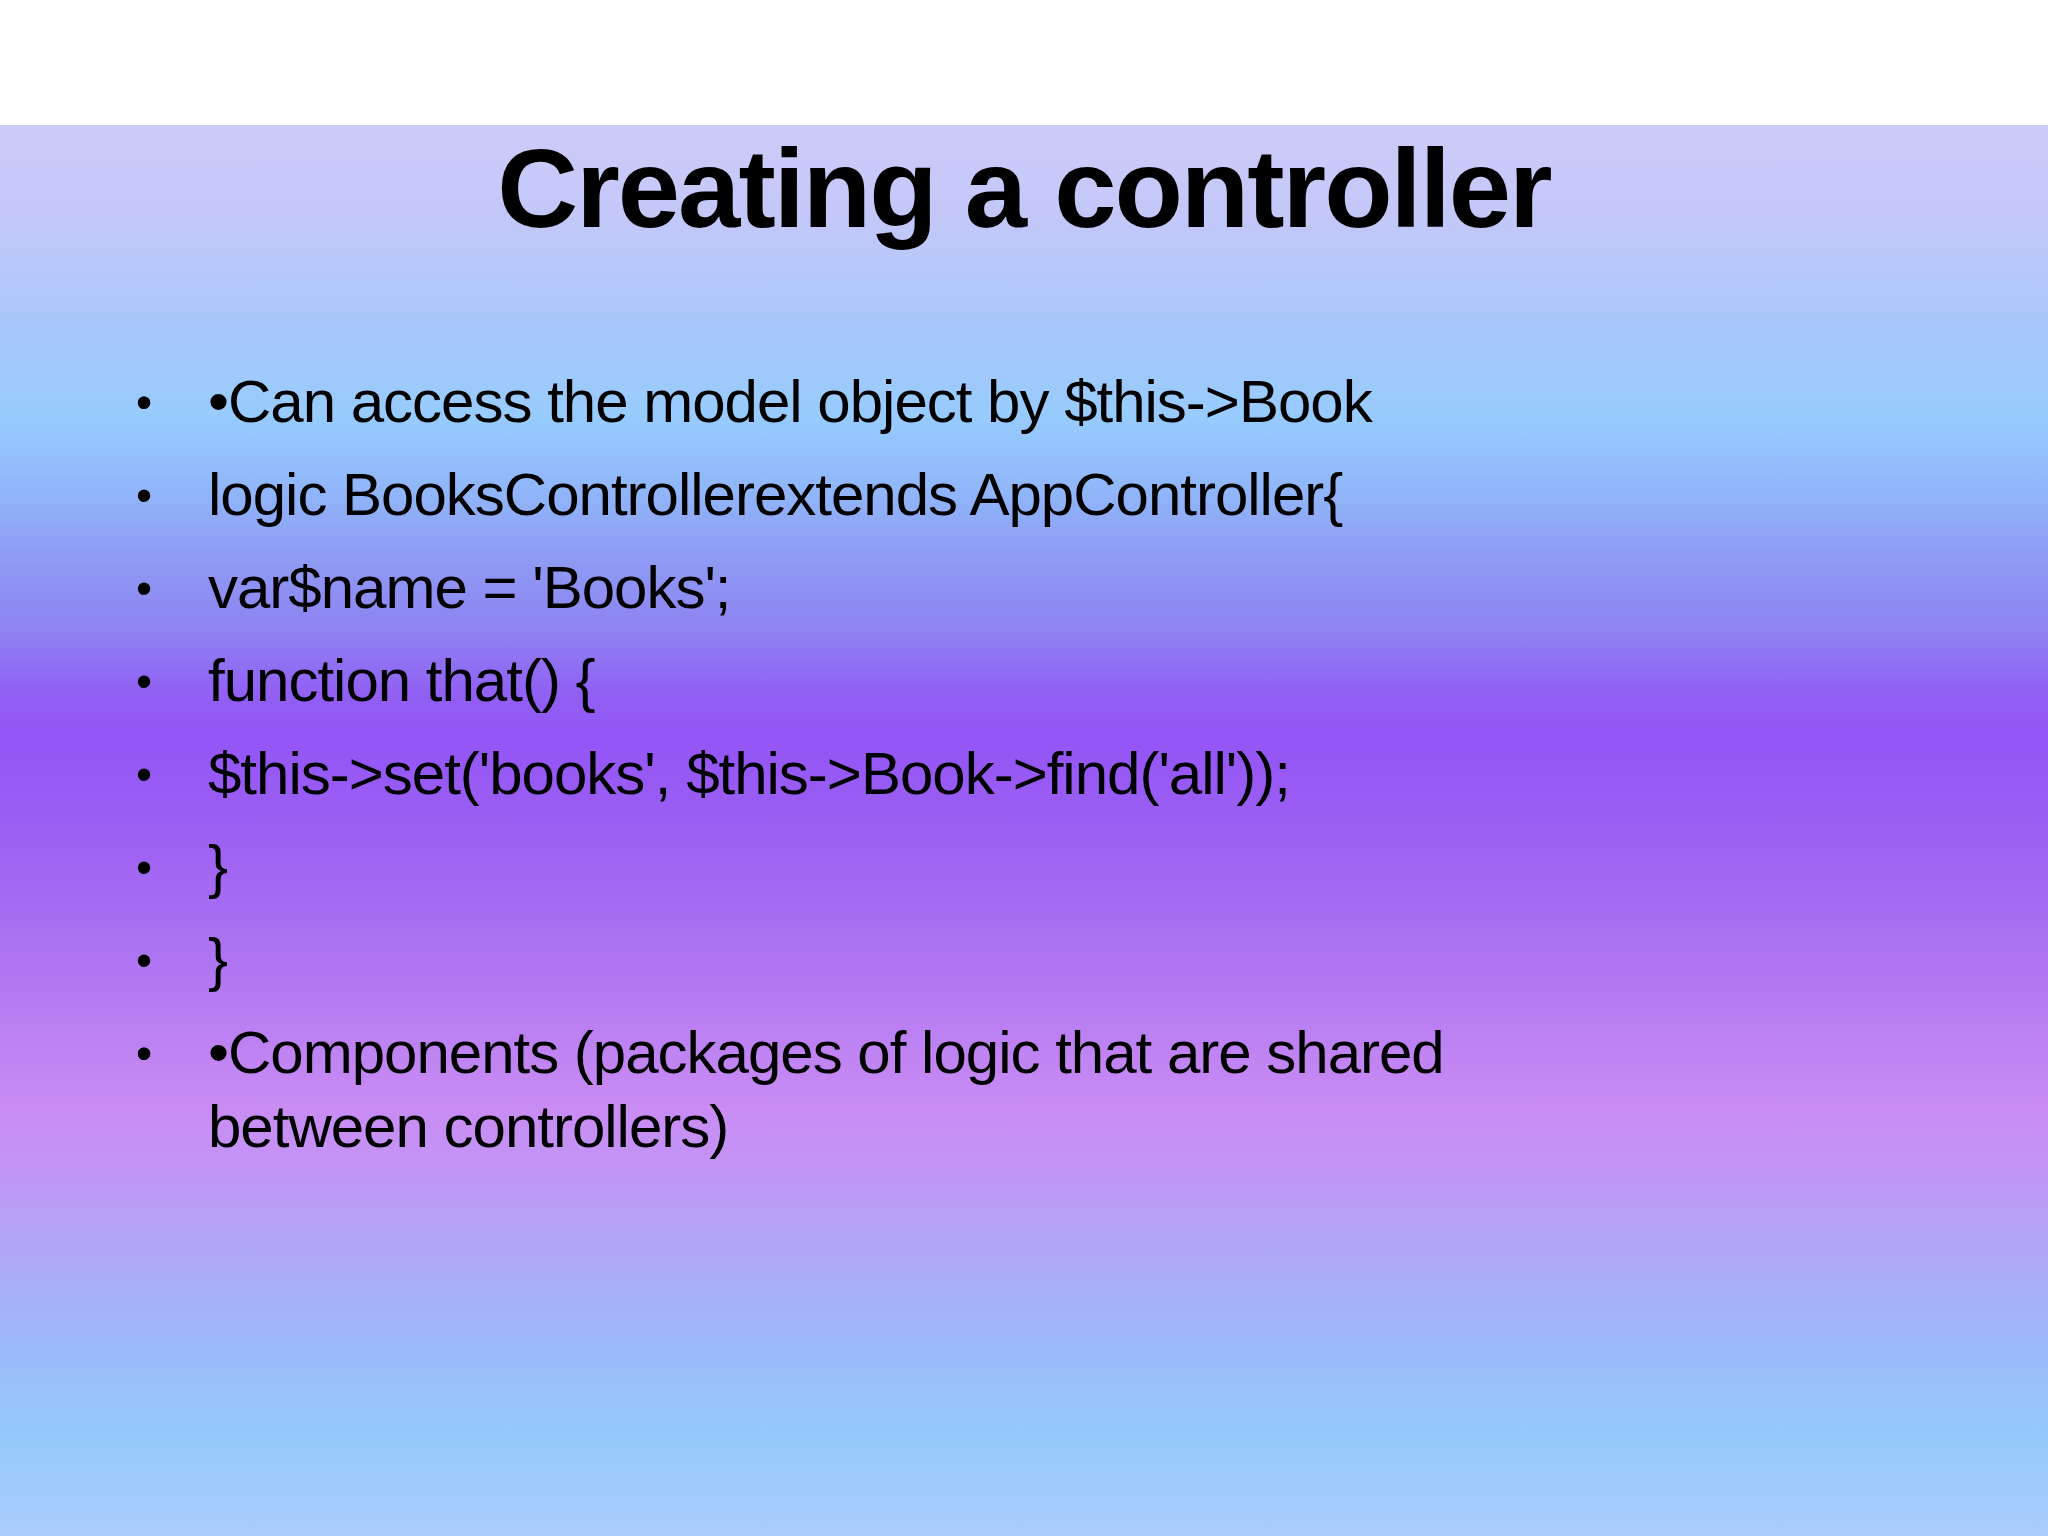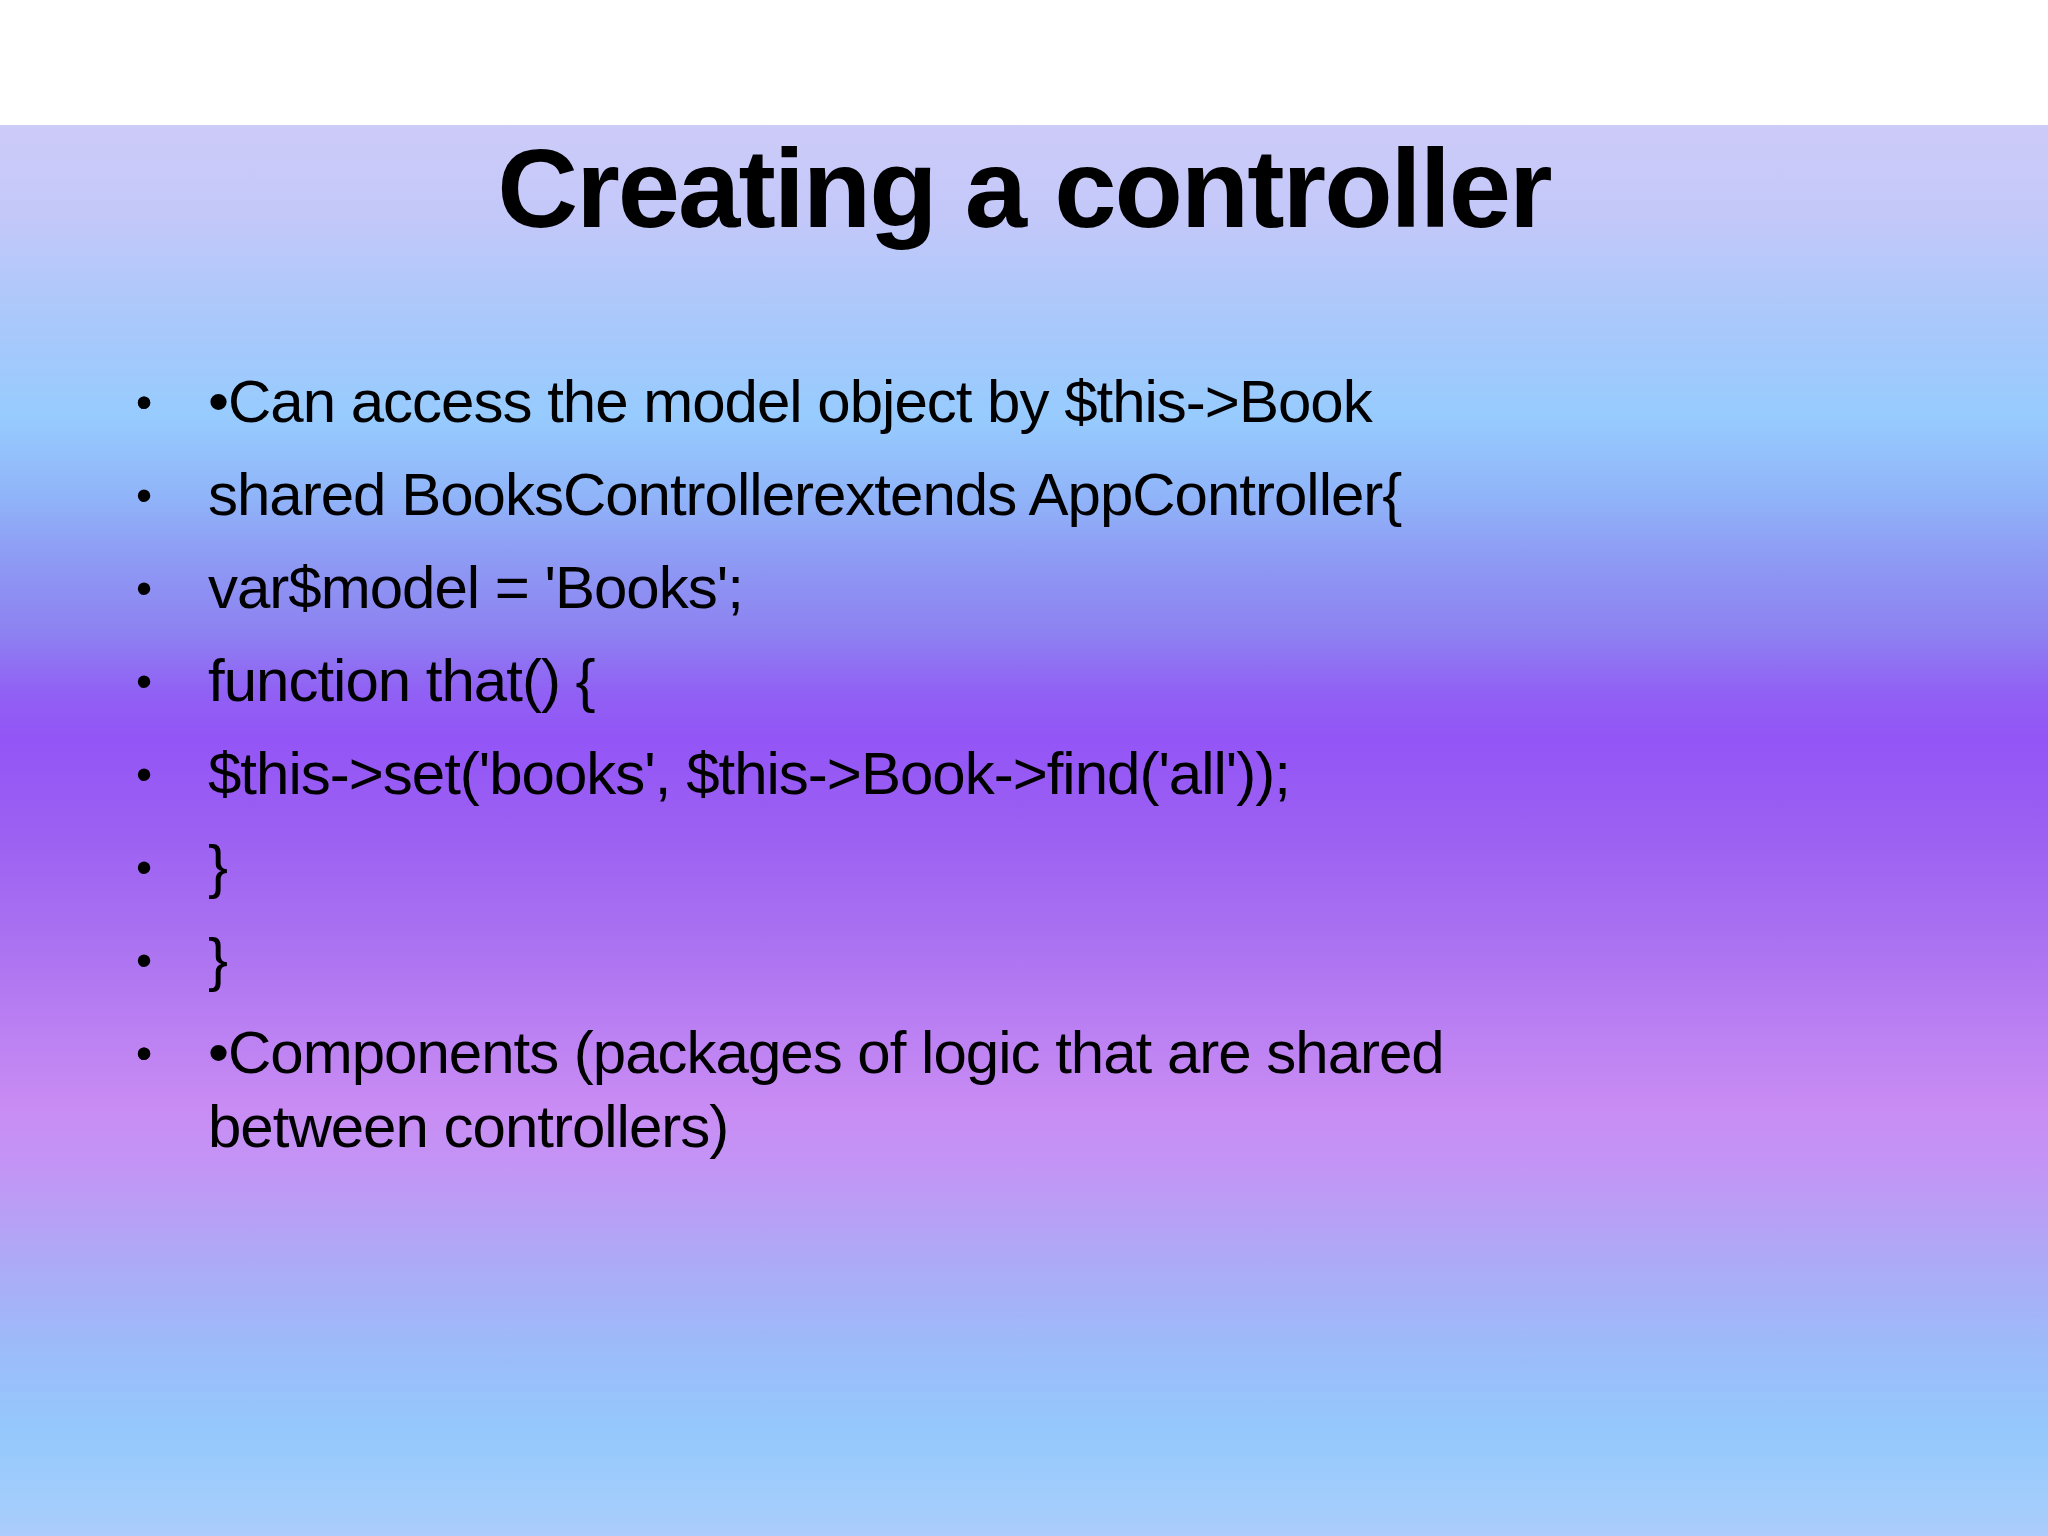--- a/index.html
+++ b/index.html
@@ -80,25 +80,25 @@
   <ul class="bullet-list">
     <li class="bullet-item">
       <span class="bullet-marker">•</span>
     </li>
     <li class="bullet-item">
       <span class="bullet-marker">•</span>
       <span class="bullet-text">•Can access the model object by $this-&gt;Book</span>
     </li>
     <li class="bullet-item">
       <span class="bullet-marker">•</span>
-      <span class="bullet-text">shared BooksControllerextends AppController{</span>
+      <span class="bullet-text">logic BooksControllerextends AppController{</span>
     </li>
     <li class="bullet-item">
       <span class="bullet-marker">•</span>
-      <span class="bullet-text">var$model = 'Books';</span>
+      <span class="bullet-text">var$name = 'Books';</span>
     </li>
     <li class="bullet-item">
       <span class="bullet-marker">•</span>
       <span class="bullet-text">function that() {</span>
     </li>
     <li class="bullet-item">
       <span class="bullet-marker">•</span>
       <span class="bullet-text">$this-&gt;set('books', $this-&gt;Book-&gt;find('all'));</span>
     </li>
     <li class="bullet-item">

